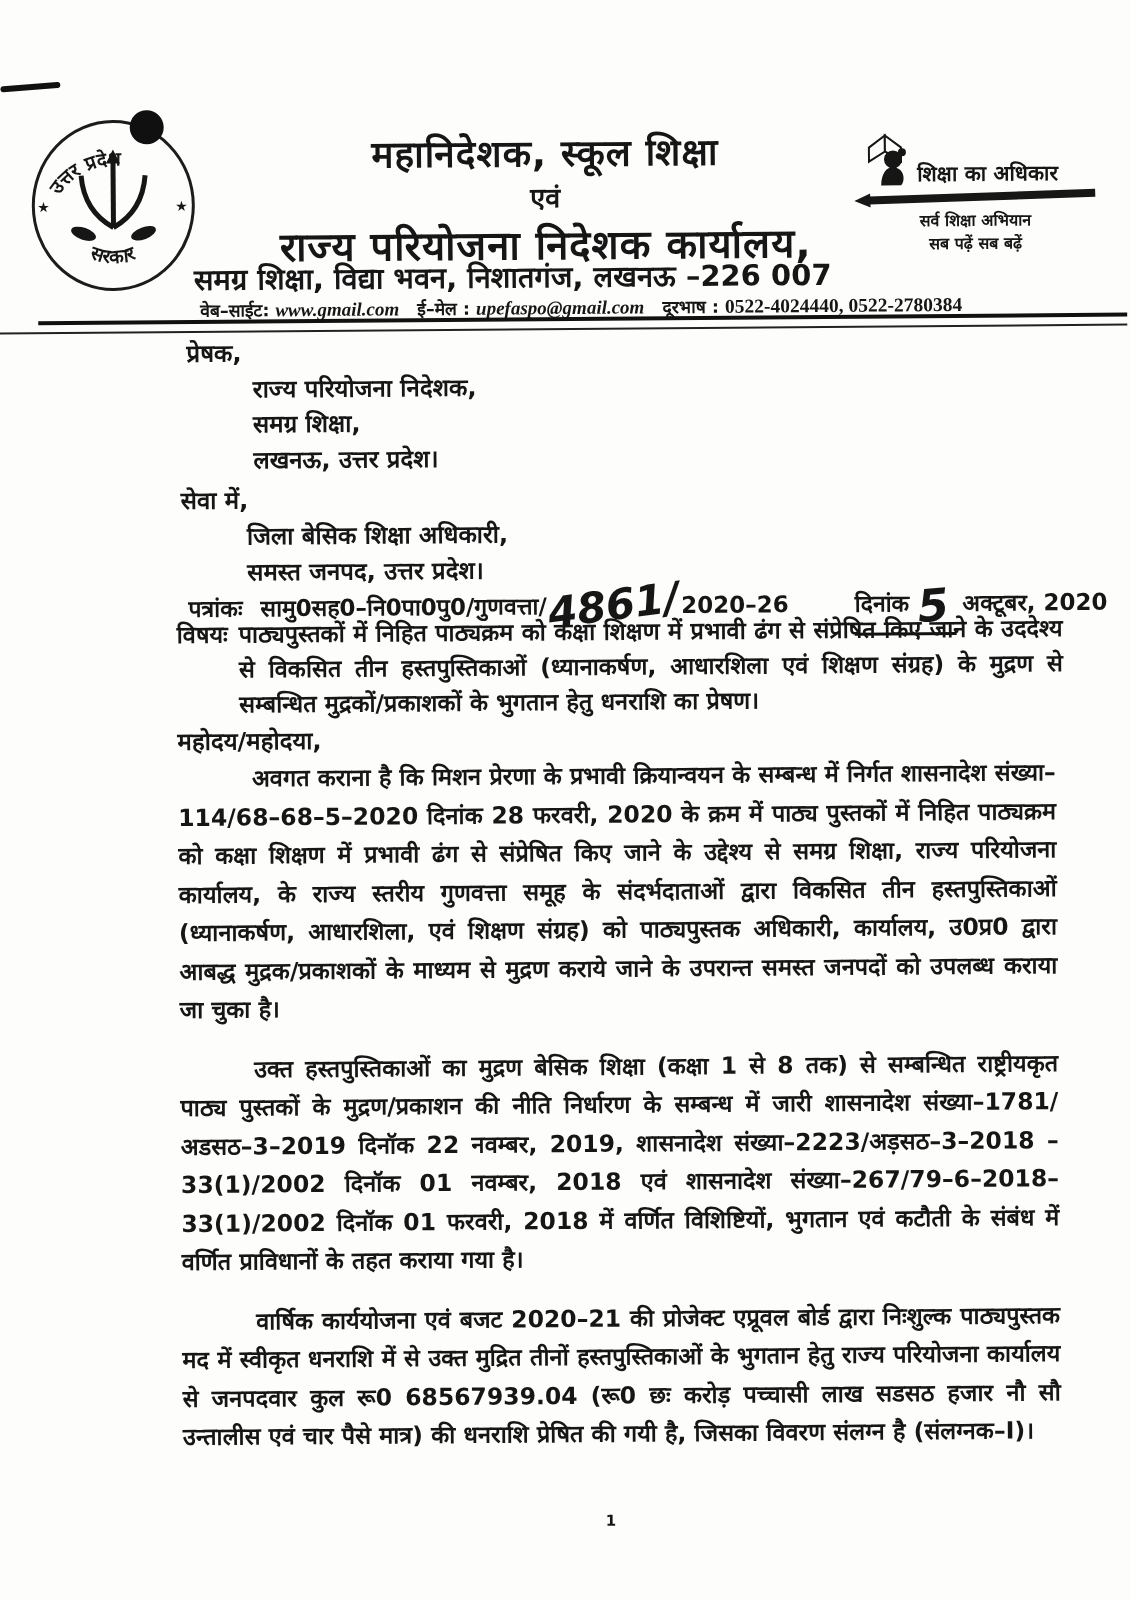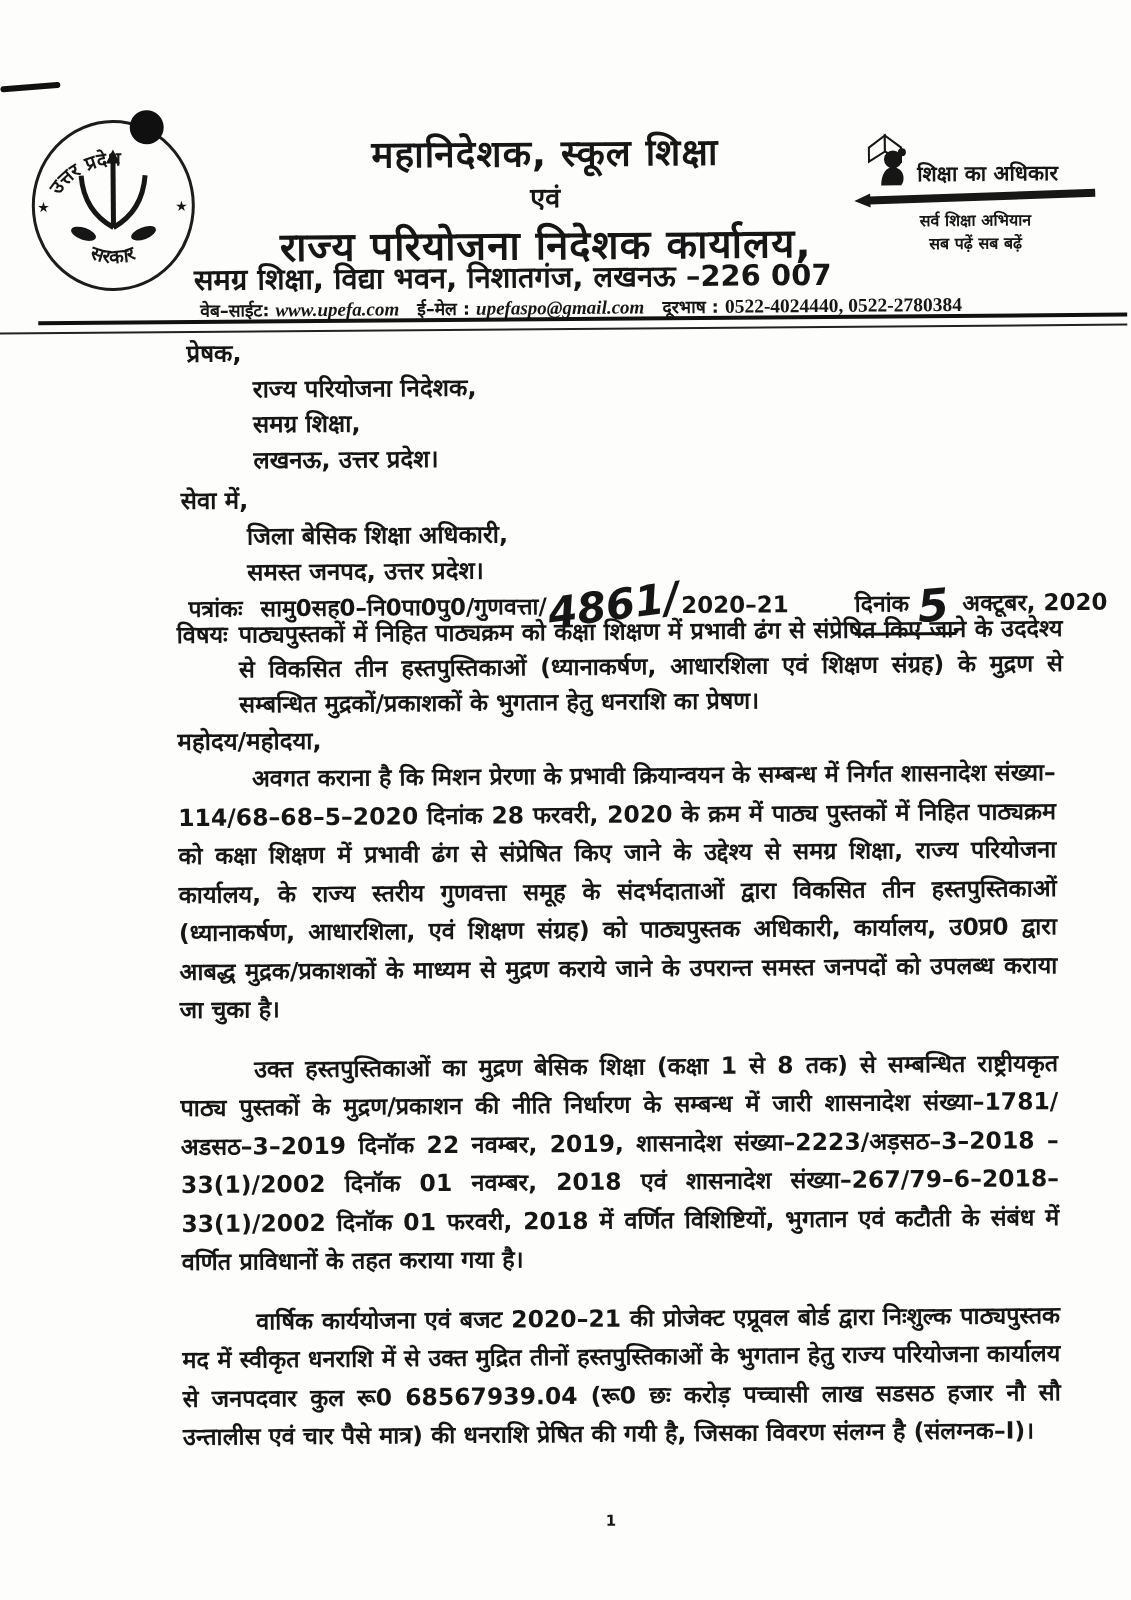--- a/index.html
+++ b/index.html
@@ -121,42 +121,42 @@
         <span class="title">शिक्षा का अधिकार</span>
       </div>
       <div class="pencil"></div>
       <div class="subs">
         <div>सर्व शिक्षा अभियान</div>
         <div>सब पढ़ें सब बढ़ें</div>
       </div>
     </div>
 
     <div class="contact">
-      <span>वेब–साईट:</span><span class="lat gap">www.upefa.com</span><span>ई–मेल :</span><span class="lat gap">upefaspo@gmail.com</span><span>दूरभाष :</span><span class="num">0522-4024440, 0522-2780384</span>
+      <span>वेब–साईट:</span><span class="lat gap">www.gmail.com</span><span>ई–मेल :</span><span class="lat gap">upefaspo@gmail.com</span><span>दूरभाष :</span><span class="num">0522-4024440, 0522-2780384</span>
     </div>
 
     <div class="rule1"></div>
     <div class="rule2"></div>
 
     <div class="sender">
       <div>प्रेषक,</div>
       <div class="ind">राज्य परियोजना निदेशक,</div>
       <div class="ind">समग्र शिक्षा,</div>
       <div class="ind">लखनऊ, उत्तर प्रदेश।</div>
     </div>
 
     <div class="recipient">
       <div>सेवा में,</div>
       <div class="ind">जिला बेसिक शिक्षा अधिकारी,</div>
       <div class="ind">समस्त जनपद, उत्तर प्रदेश।</div>
     </div>
 
     <div class="refline">
       <span>पत्रांकः</span>
-      <span style="margin-left:10px;">सामु0सह0–नि0पा0पु0/गुणवत्ता/</span><span class="hand ref-hand">4861/</span><span>2020–21</span>
+      <span style="margin-left:10px;">सामु0सह0–नि0पा0पु0/गुणवत्ता/</span><span class="hand ref-hand">4861/</span><span>2020–26</span>
       <span class="date-wrap"><span>दिनांक</span><span class="hand date-hand">5</span></span><span class="date-text">अक्टूबर, 2020</span>
     </div>
 
     <div class="subject">
       <div class="lbl">विषयः</div>
       <div class="txt">पाठ्यपुस्तकों में निहित पाठ्यक्रम को कक्षा शिक्षण में प्रभावी ढंग से संप्रेषित किए जाने के उददेश्य से विकसित तीन हस्तपुस्तिकाओं (ध्यानाकर्षण, आधारशिला एवं शिक्षण संग्रह) के मुद्रण से सम्बन्धित मुद्रकों/प्रकाशकों के भुगतान हेतु धनराशि का प्रेषण।</div>
     </div>
 
     <div class="salutation">महोदय/महोदया,</div>
 

